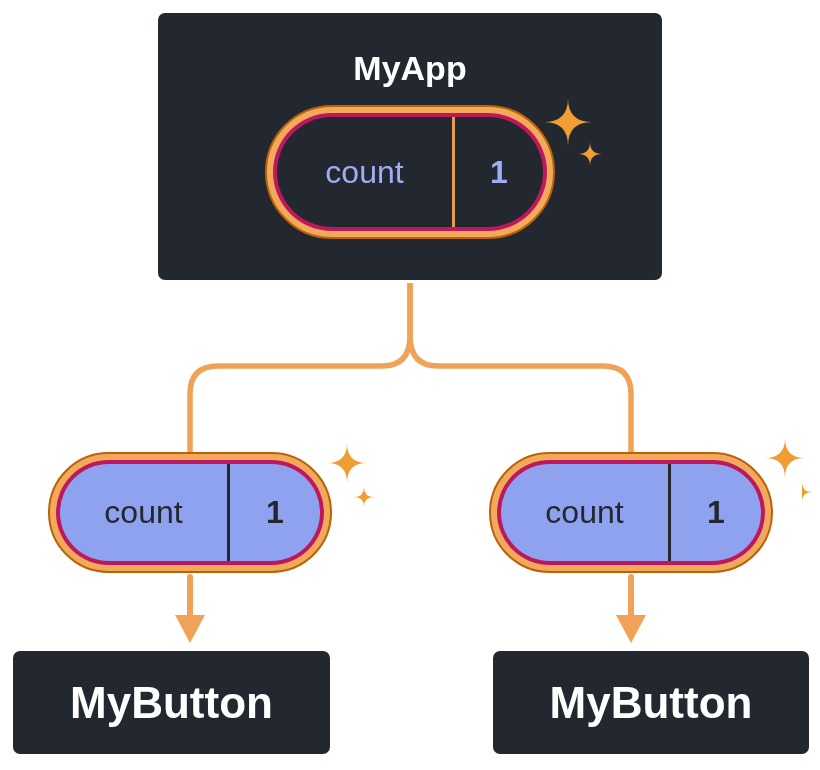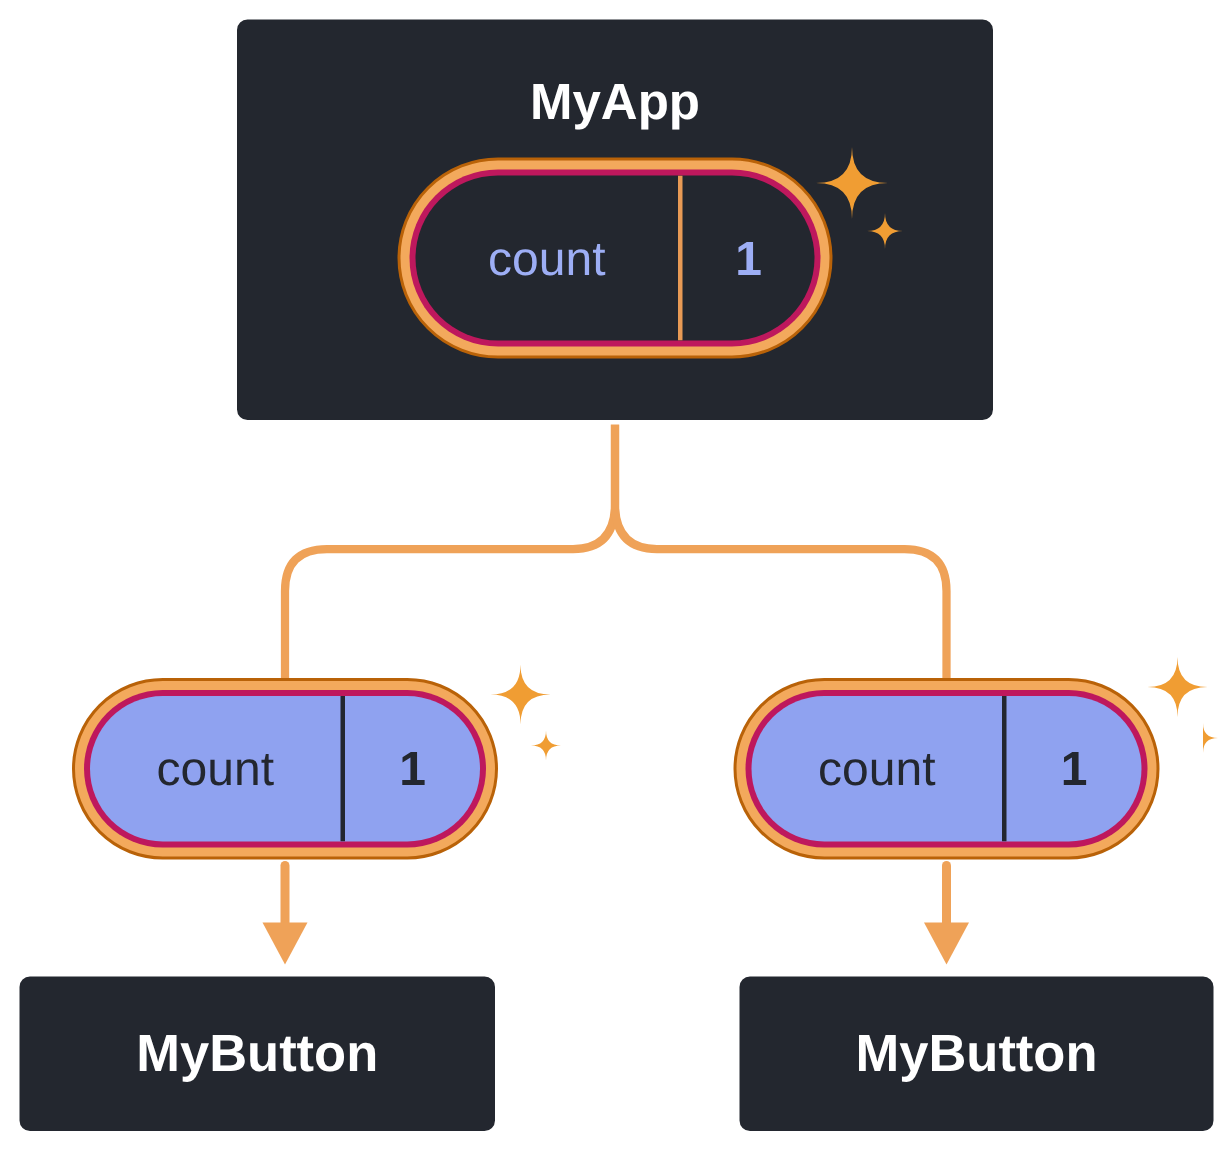--- a/index.html
+++ b/index.html
@@ -36,21 +36,21 @@
     width: 100%;
     top: 36px;
   }
   .leaf {
     display: flex;
     align-items: center;
     justify-content: center;
   }
   .node-leaf-left  { left: 10px;  top: 648px; width: 323px; height: 109px; }
   .node-leaf-right { left: 490px; top: 648px; width: 322px; height: 109px; }
-  .leaf .node-title { font-size: 35px; }
+  .leaf .node-title { font-size: 44px; }
 
   .pill {
     position: absolute;
     border: 2px solid #b96208;
     background: #f3a95c;
     border-radius: 999px;
     padding: 6px;
   }
   .pill-inner {
     background: #be185d;

